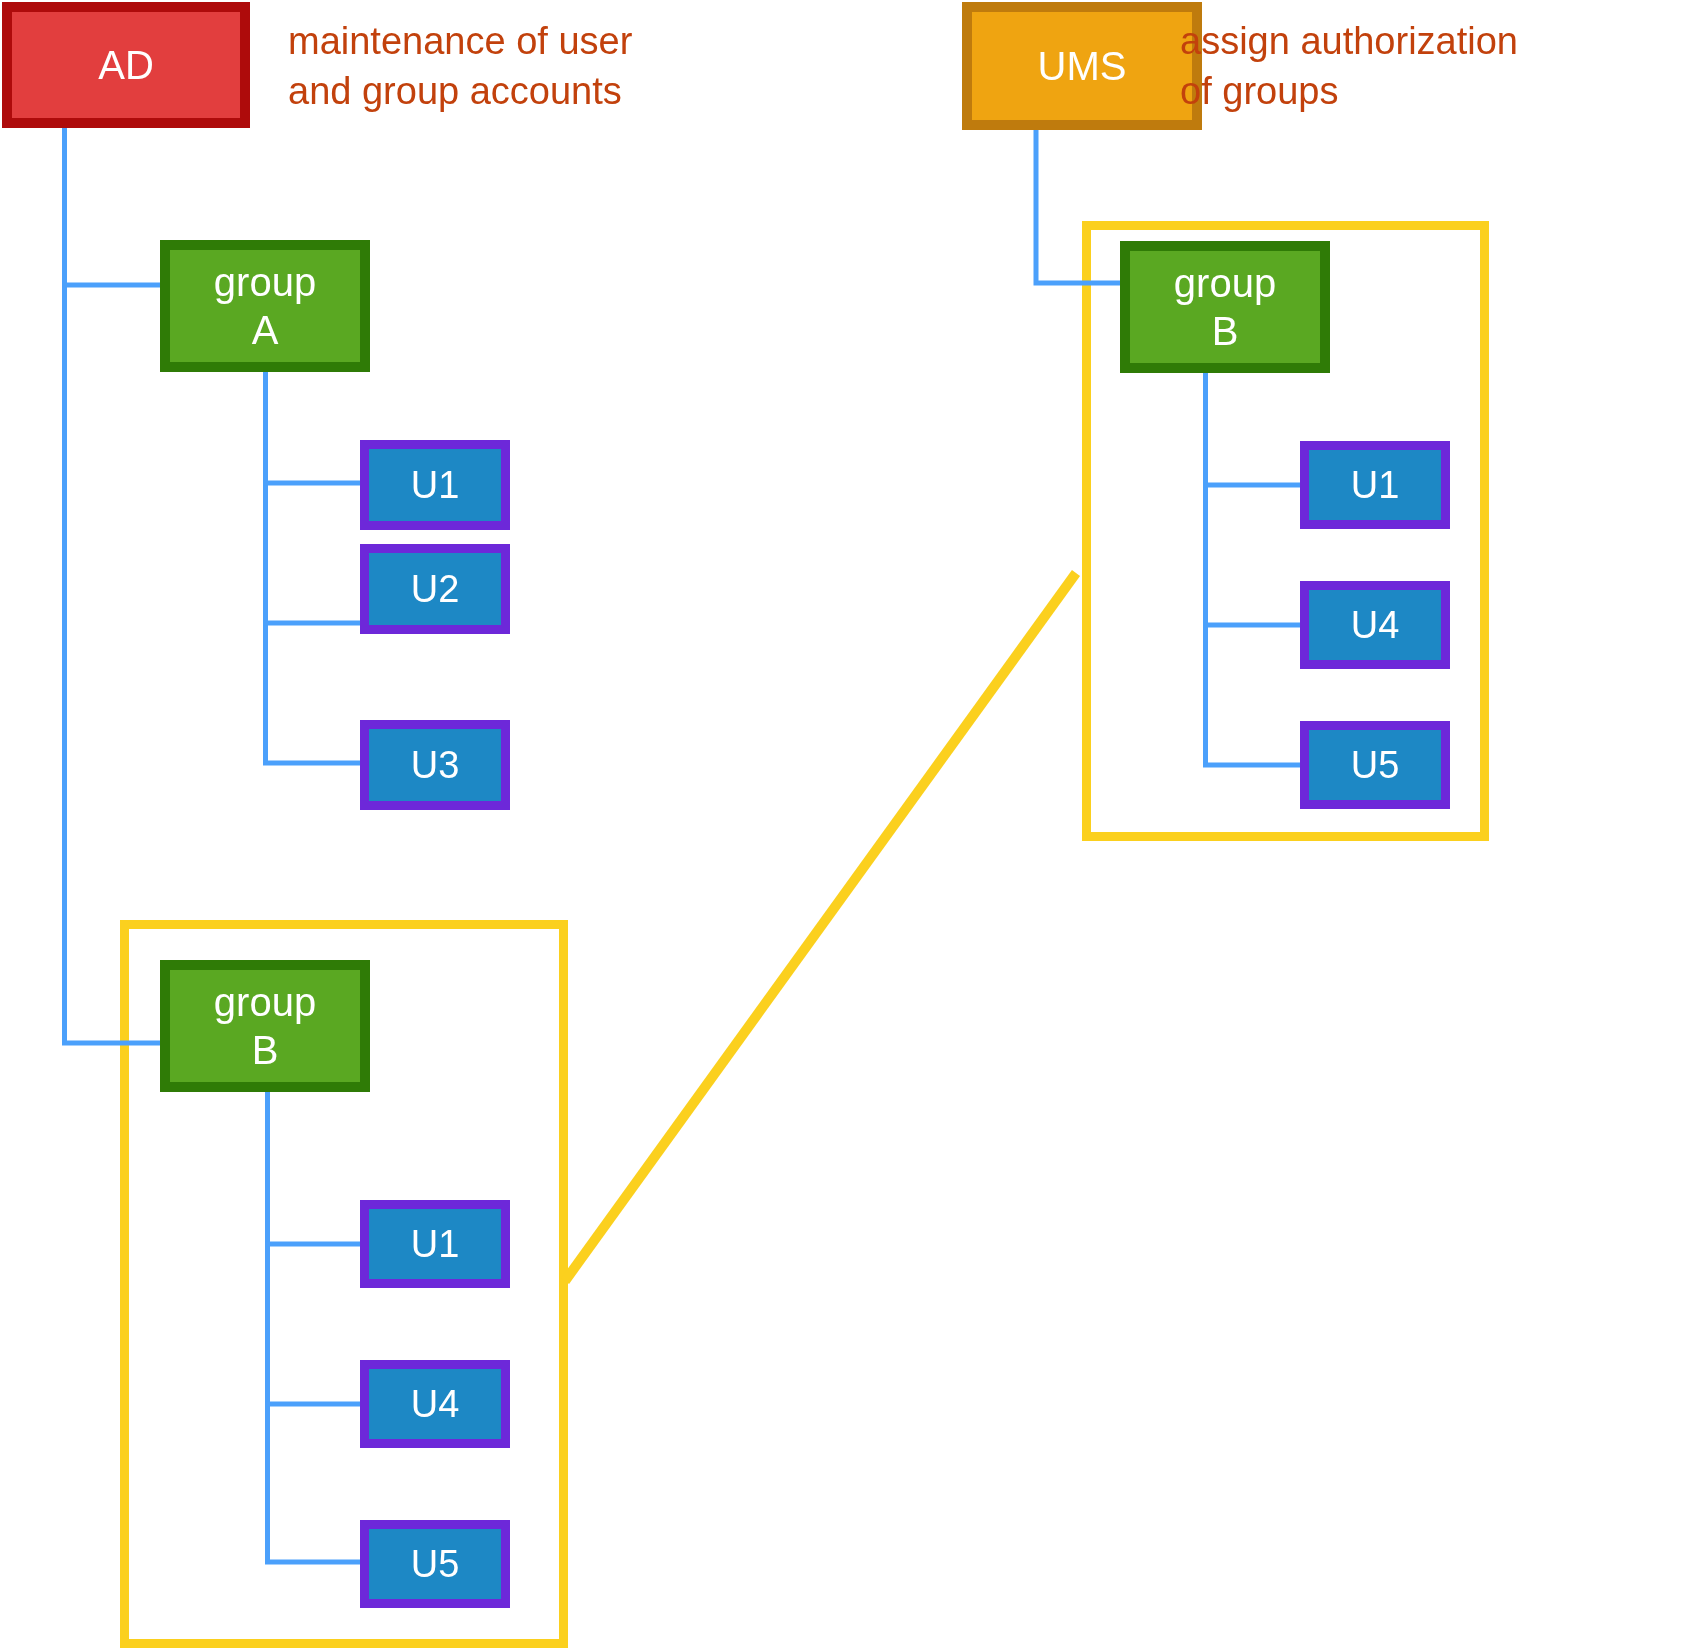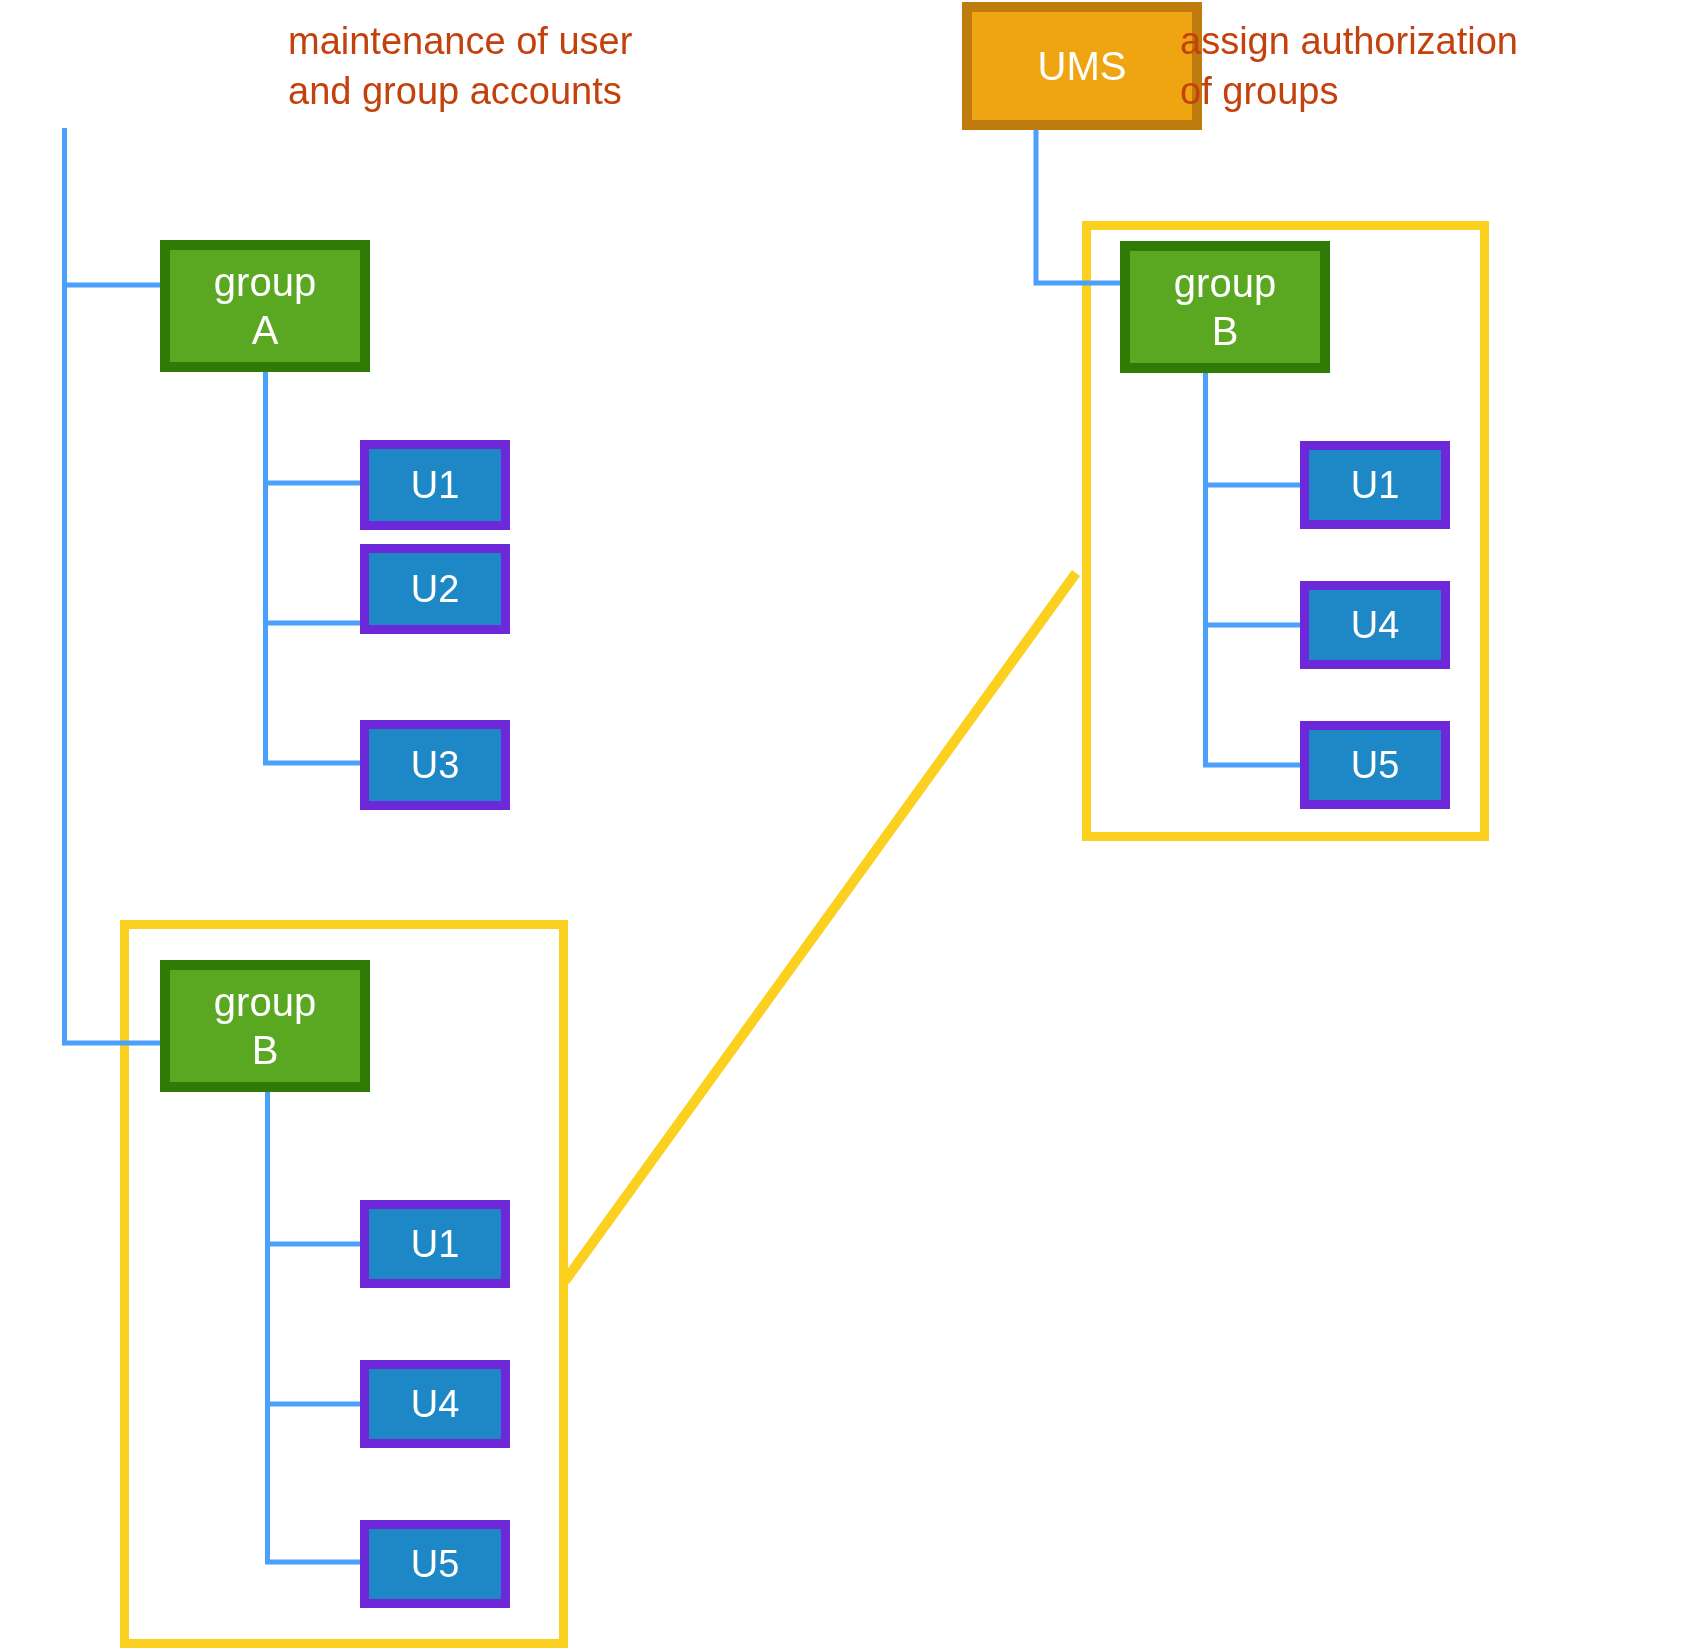--- a/index.html
+++ b/index.html
@@ -104,20 +104,21 @@
     <path class="connector" d="M 265 1562 H 360"></path>
 
     <path class="connector" d="M 1205.5 369 V 767"></path>
     <path class="connector" d="M 1203 485 H 1300"></path>
     <path class="connector" d="M 1203 625 H 1300"></path>
     <path class="connector" d="M 1203 765 H 1300"></path>
 
     <line class="transfer-arrow" x1="565" y1="1281" x2="1076" y2="573" marker-end="url(#arrowhead)"></line>
   </svg>
 
+  <div class="node node-ad">AD</div>
   <div class="annotation annotation-ad">maintenance of user
 and group accounts</div>
 
   <div class="node node-ums">UMS</div>
   <div class="annotation annotation-ums">assign authorization
 of groups</div>
 
   <div class="node node-group node-group-a">group
 A</div>
   <div class="node node-user" style="left:360px; top:440px;">U1</div>

